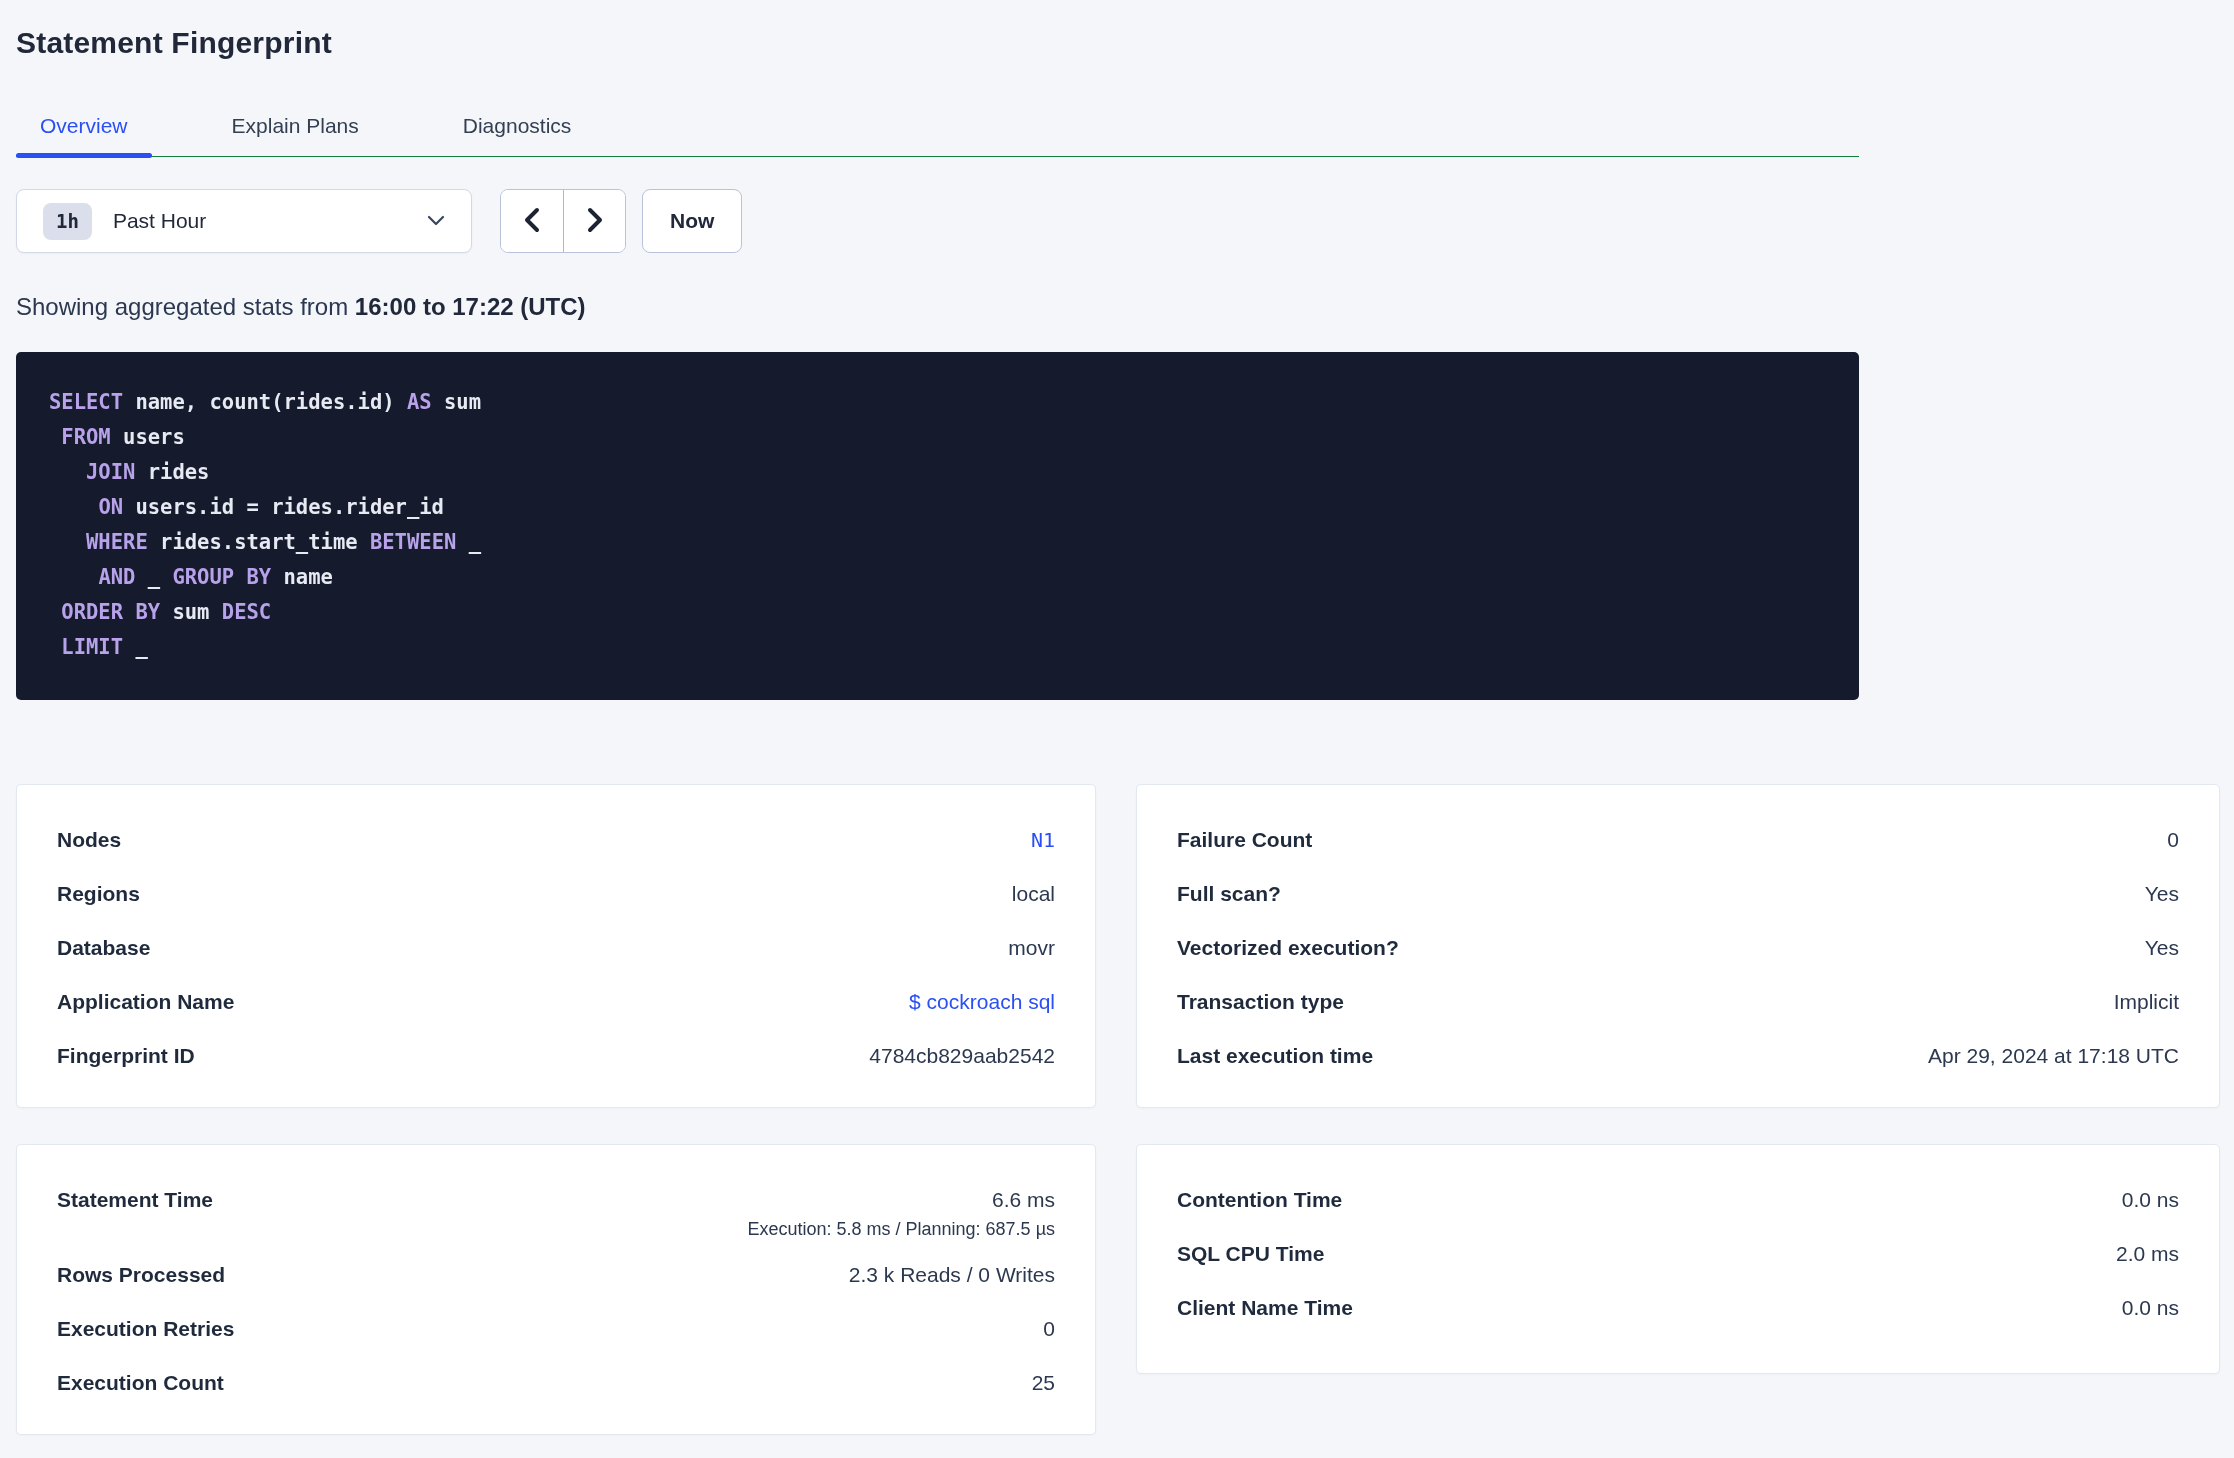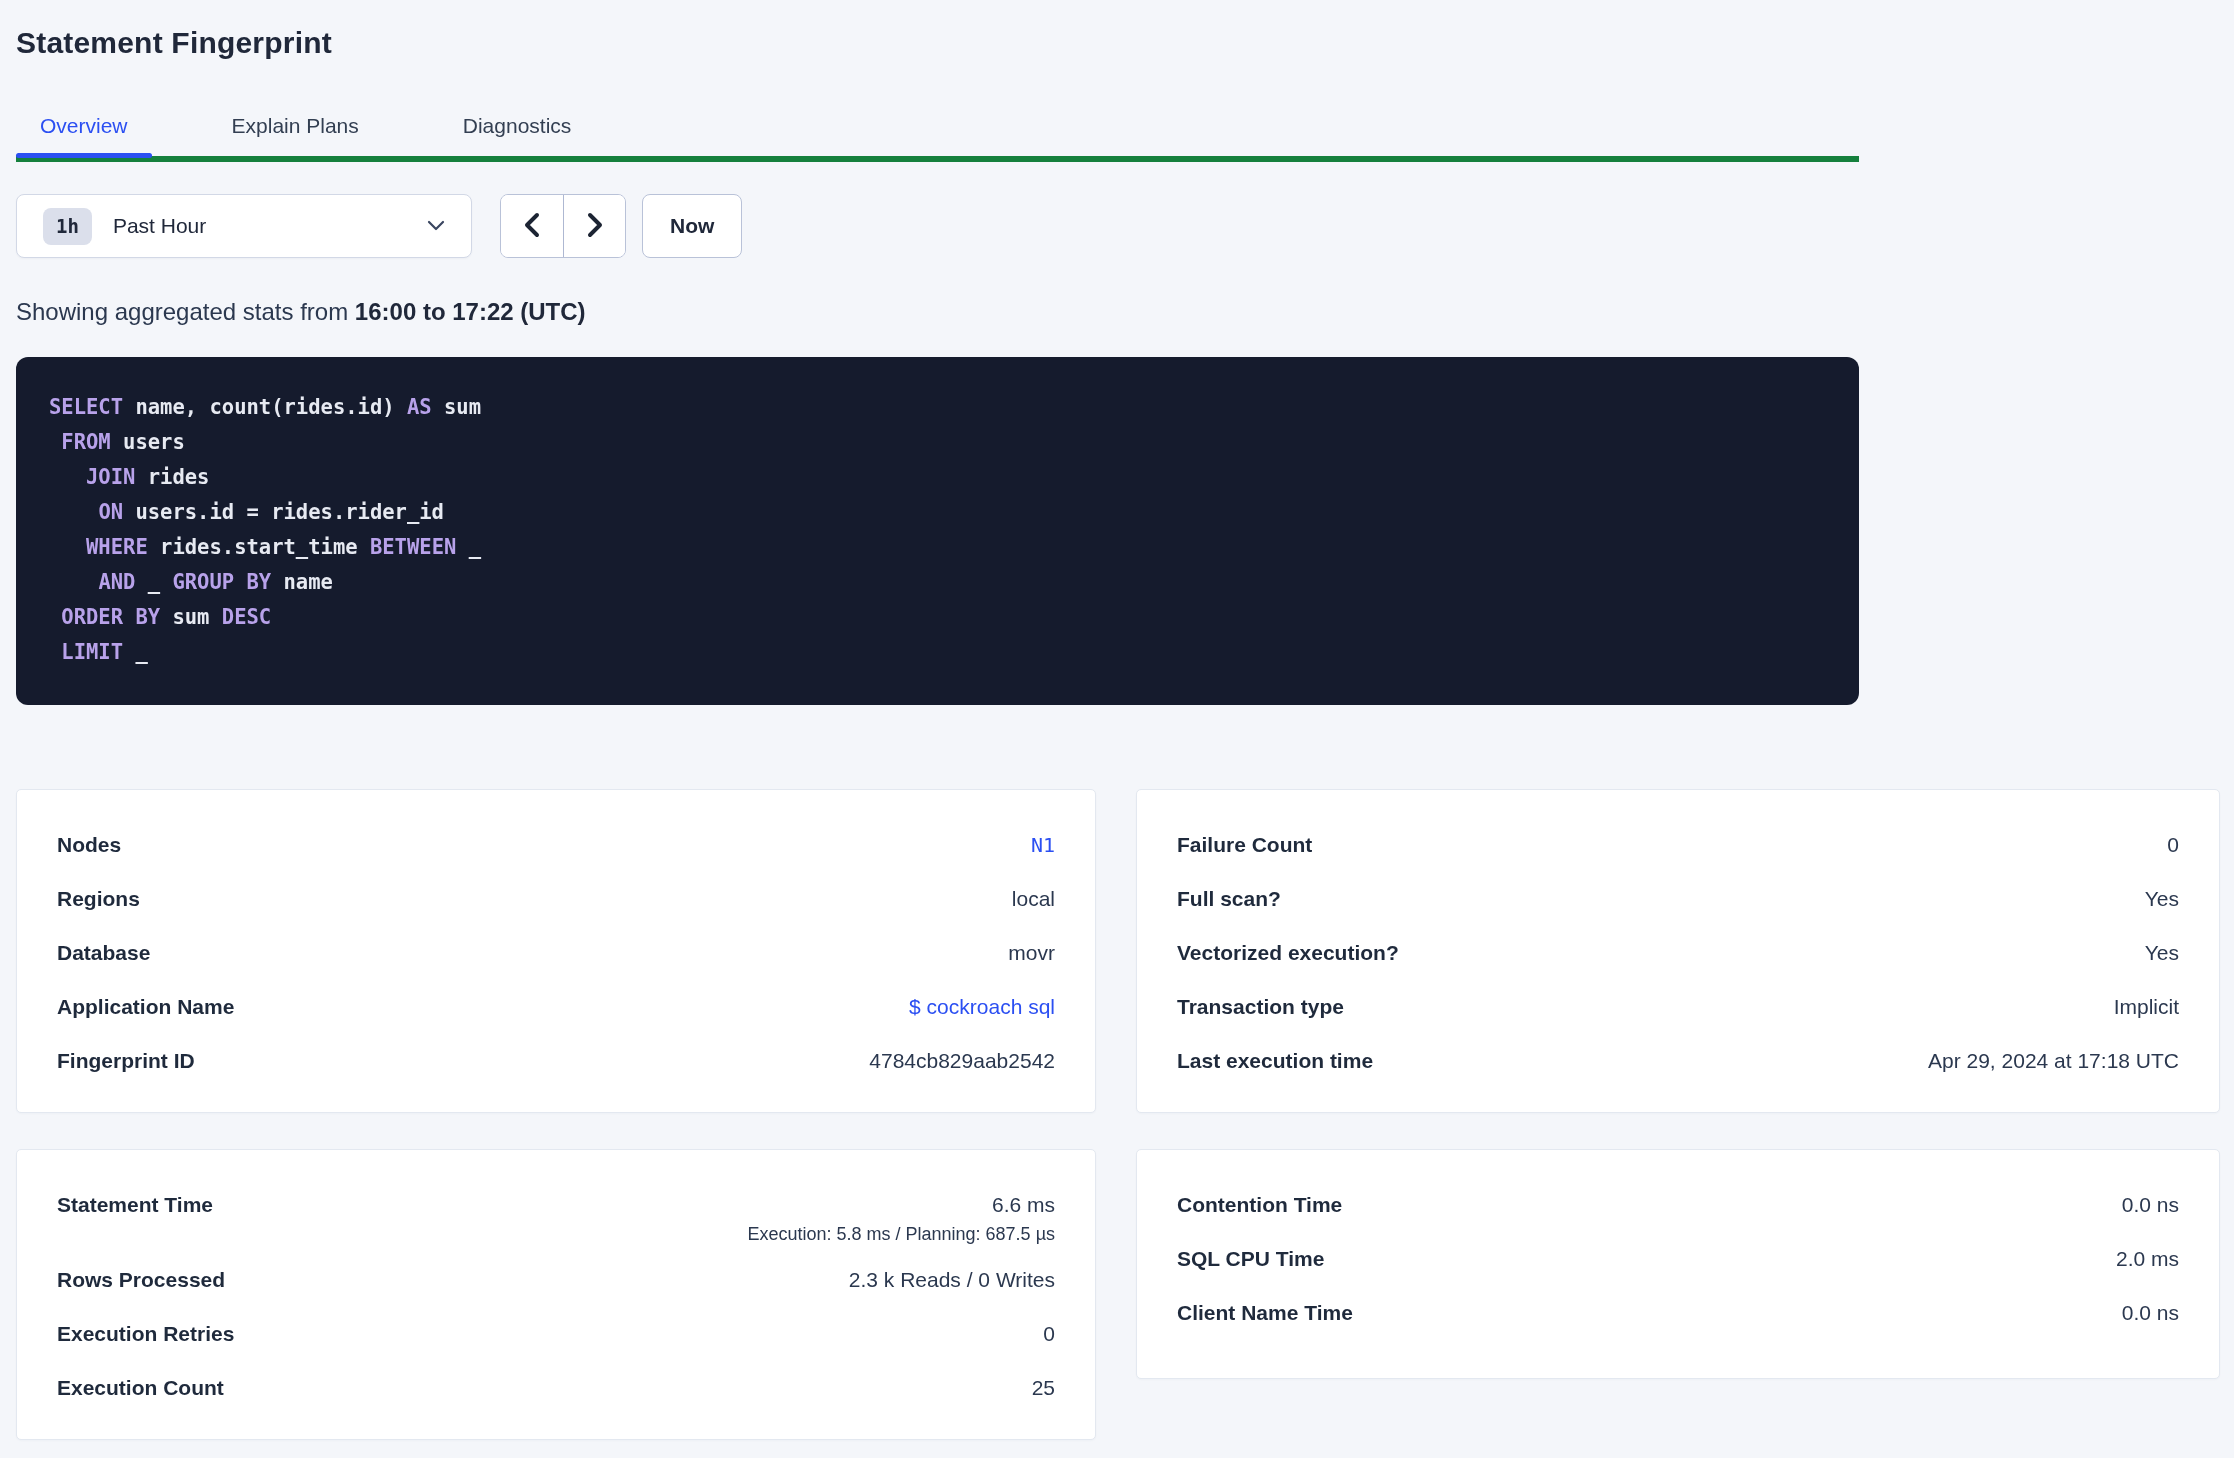--- a/index.html
+++ b/index.html
@@ -18,21 +18,21 @@
   body{
     background:var(--page-bg);
     font-family:"Liberation Sans","DejaVu Sans",sans-serif;
     color:var(--ink);
   }
   .page{width:1876px;height:1458px;padding:24px 17px 0 16px;}
 
   h1.title{font-size:30px;font-weight:700;color:var(--ink);letter-spacing:.2px;margin-top:2px;}
 
   
-  .tabs{display:flex;margin-top:40px;border-bottom:6px solid #15803d;}
+  .tabs{display:flex;margin-top:40px;border-bottom:1px solid #15803d;}
   .tab{
     position:relative;padding:14px 24px 18px;font-size:21px;color:#333f52;
     margin-right:56px;cursor:pointer;white-space:nowrap;
   }
   .tab.active{color:var(--accent);}
   .tab.active::after{
     content:"";position:absolute;left:0;right:0;bottom:-2px;height:5px;
     background:var(--accent);border-radius:3px;
   }
 
@@ -64,21 +64,21 @@
     font-size:21px;font-weight:700;color:var(--ink);cursor:pointer;
     font-family:"Liberation Sans","DejaVu Sans",sans-serif;
   }
 
   
   .caption{margin-top:40px;font-size:24px;color:var(--ink-soft);}
   .caption b{color:var(--ink);font-weight:700;}
 
   
   .sqlbox{
-    margin-top:31px;background:var(--sql-bg);border-radius:12px;
+    margin-top:31px;background:var(--sql-bg);border-radius:5px;
     padding:33px 30px 35px 33px;
     font-family:"DejaVu Sans Mono","Liberation Mono",monospace;
     font-size:20.5px;font-weight:700;line-height:35px;color:var(--sql-tx);
     white-space:pre;
   }
   .sqlbox .kw{color:var(--sql-kw);}
 
   
   .grid{
     margin-top:84px;display:grid;grid-template-columns:1080px 1084px;

